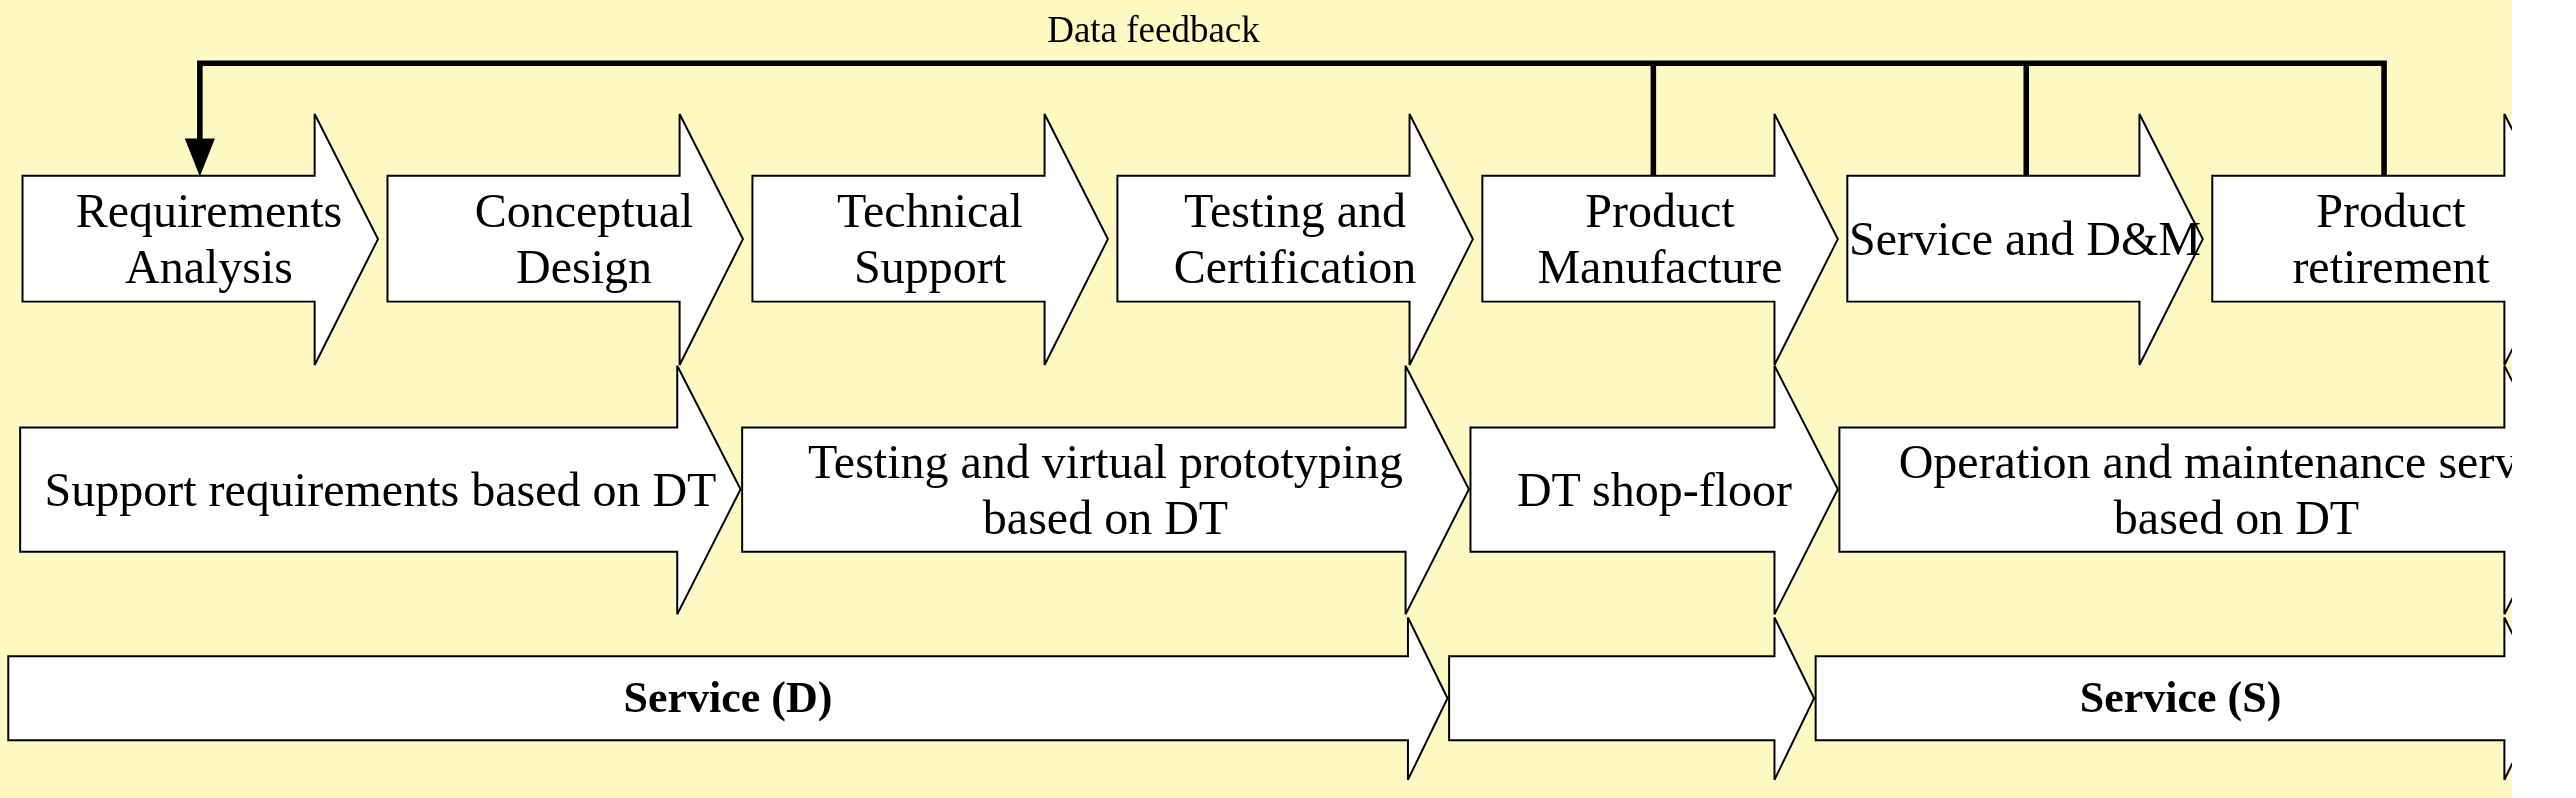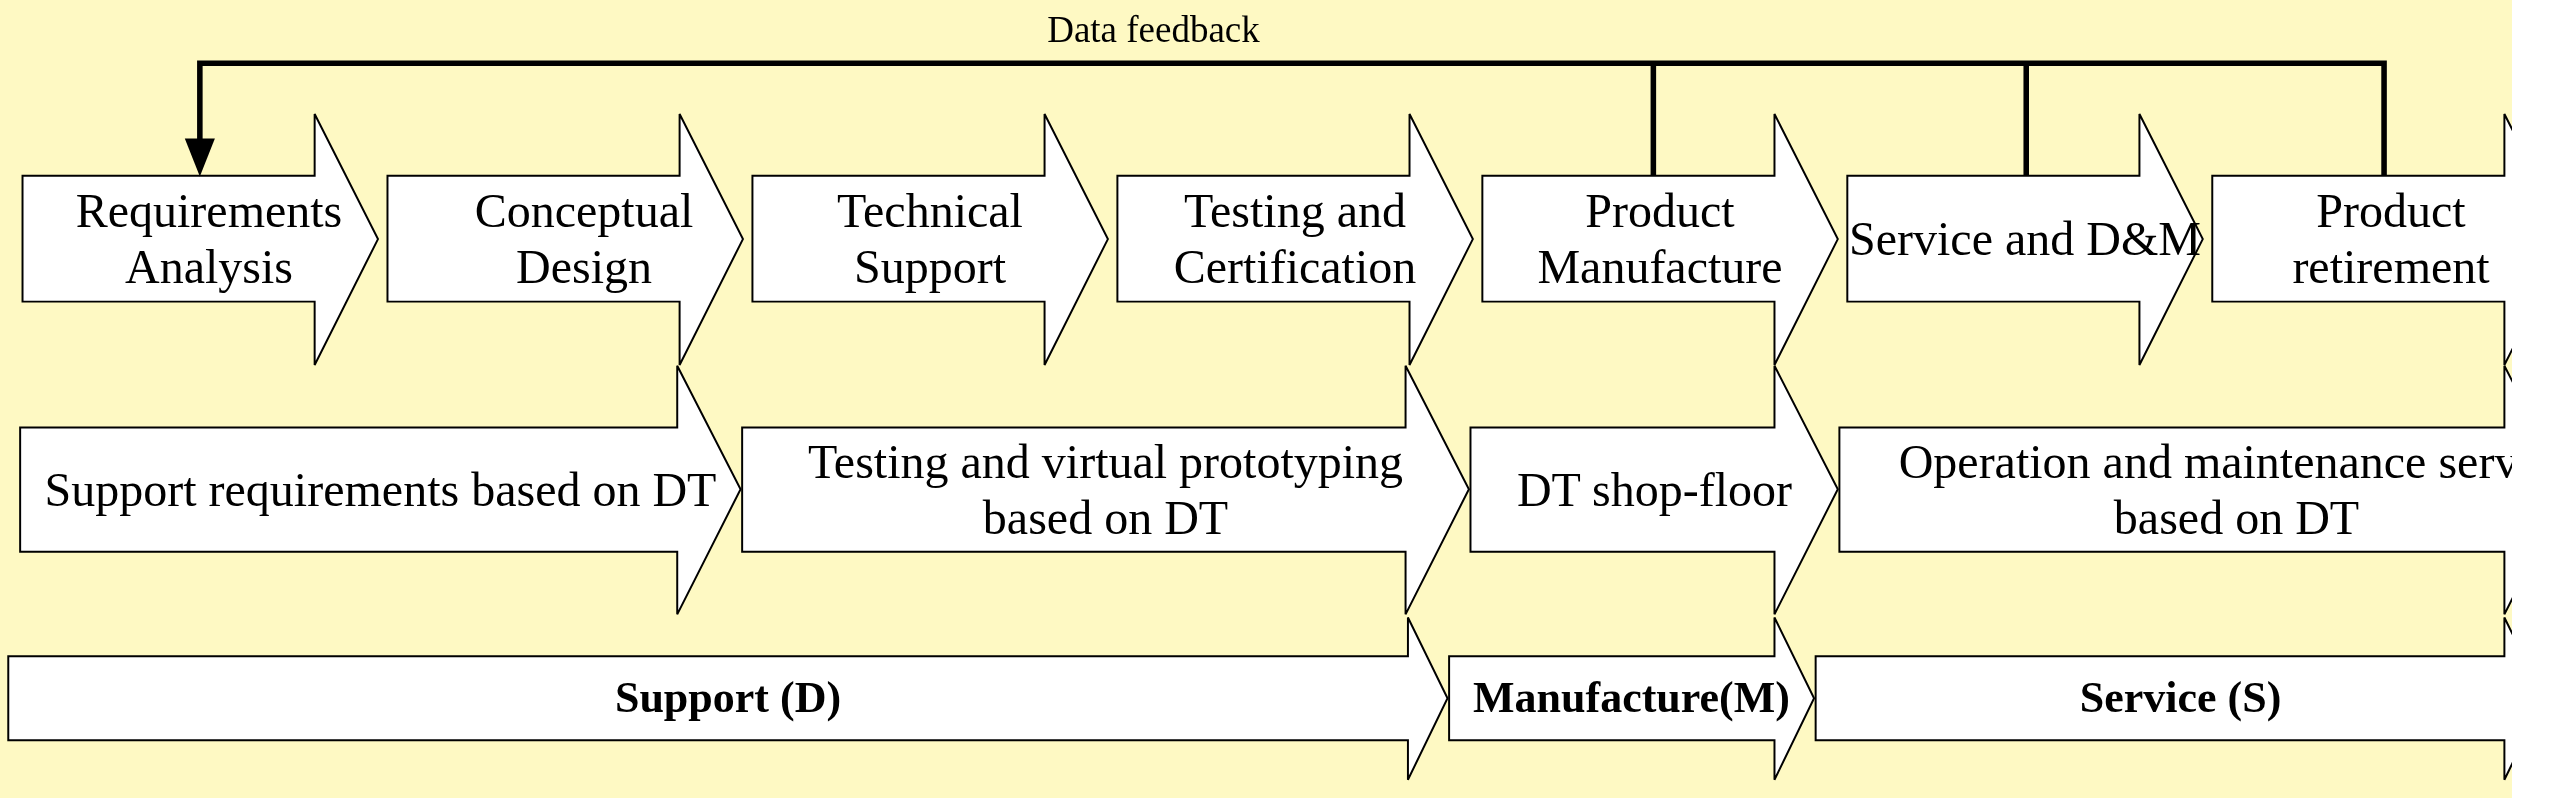--- a/index.html
+++ b/index.html
@@ -96,18 +96,17 @@
   <div class="lbl r1" style="left:2213px; top:176px; width:356px; height:126px;">Product
 retirement</div>
 
   <div class="lbl r2" style="left:20px; top:428px; width:721px; height:124px;">Support requirements based on DT</div>
   <div class="lbl r2" style="left:742px; top:428px; width:727px; height:124px;">Testing and virtual prototyping
 based on DT</div>
   <div class="lbl r2" style="left:1471px; top:428px; width:367px; height:124px;">DT shop-floor</div>
   <div class="lbl r2" style="left:1840px; top:428px; width:729px; height:124px;padding-left:32px;">Operation and maintenance service
 based on DT</div>
 
-  <div class="lbl r3" style="left:8px; top:656px; width:1440px; height:84px;">Support (D)</div>
-  <div class="lbl r3" style="left:1449px; top:656px; width:365px; height:84px;">Manufacture(M)</div>
+  <div class="lbl r3" style="left:8px; top:656px; width:1440px; height:84px;">Service (D)</div>
   <div class="lbl r3" style="left:1816px; top:656px; width:729px; height:84px;">Service (S)</div>
 
 </div>
 
 
 </body></html>

